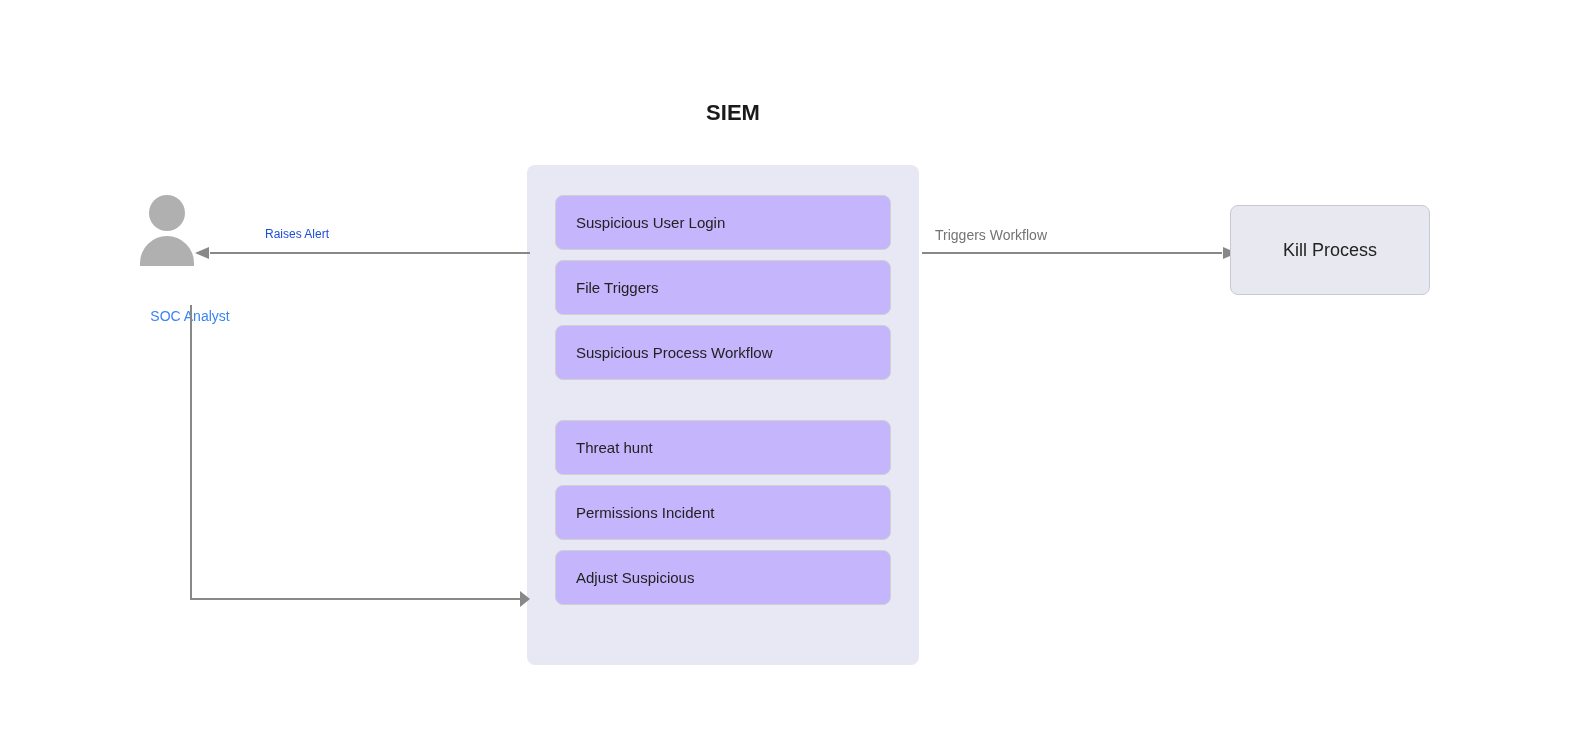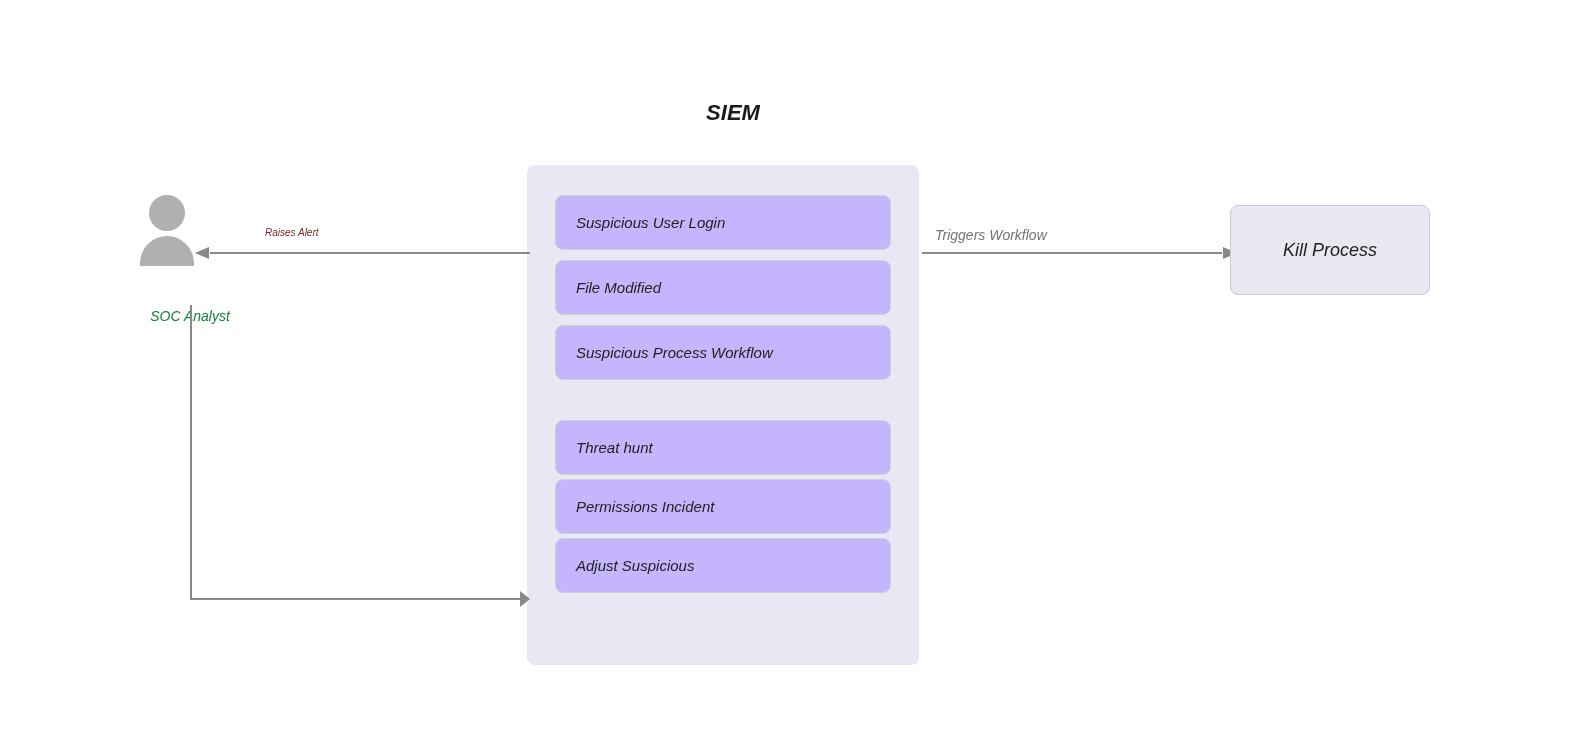--- a/index.html
+++ b/index.html
@@ -10,21 +10,20 @@
       width: 1592px;
       height: 752px;
       overflow: hidden;
       position: relative;
     }
 
     .canvas {
       width: 1592px;
       height: 724px;
       position: relative;
-      font-style: italic;
     }
 
     
     .siem-title {
       position: absolute;
       left: 557px;
       top: 100px;
       width: 352px;
       text-align: center;
       font-size: 22px;
@@ -49,21 +48,21 @@
 
     .siem-group {
       display: flex;
       flex-direction: column;
       gap: 10px;
     }
 
     .siem-group-bottom {
       display: flex;
       flex-direction: column;
-      gap: 4px;
+      gap: 10px;
       margin-top: 40px;
     }
 
     .siem-item {
       background: #c4b5fd;
       border: 1px solid #d0d0d0;
       border-radius: 8px;
       padding: 18px 20px;
       font-size: 15px;
       color: #222222;
@@ -97,32 +96,32 @@
       background: #b0b0b0;
       border-radius: 27px 27px 0 0;
       margin-top: 5px;
     }
 
     .soc-label {
       position: absolute;
       left: 140px;
       top: 308px;
       font-size: 14px;
-      color: #15803d;
+      color: #3b82f6;
       text-align: center;
       width: 100px;
     }
 
     
     .raises-alert-label {
       position: absolute;
       left: 265px;
       top: 227px;
-      font-size: 10px;
-      color: #7f1d1d;
+      font-size: 12px;
+      color: #1d4ed8;
     }
 
     
     .arrow-l-vertical {
       position: absolute;
       left: 190px;
       top: 305px;
       width: 2px;
       height: 295px;
       background: #888888;
@@ -185,21 +184,21 @@
 </head>
 <body>
 
 <div class="canvas">
 
   <div class="siem-title">SIEM</div>
 
   <div class="siem-box">
     <div class="siem-group">
       <div class="siem-item">Suspicious User Login</div>
-      <div class="siem-item">File Modified</div>
+      <div class="siem-item">File Triggers</div>
       <div class="siem-item">Suspicious Process Workflow</div>
     </div>
     <div class="siem-group-bottom">
       <div class="siem-item">Threat hunt</div>
       <div class="siem-item">Permissions Incident</div>
       <div class="siem-item">Adjust Suspicious</div>
     </div>
   </div>
 
   <div class="soc-analyst-area">

